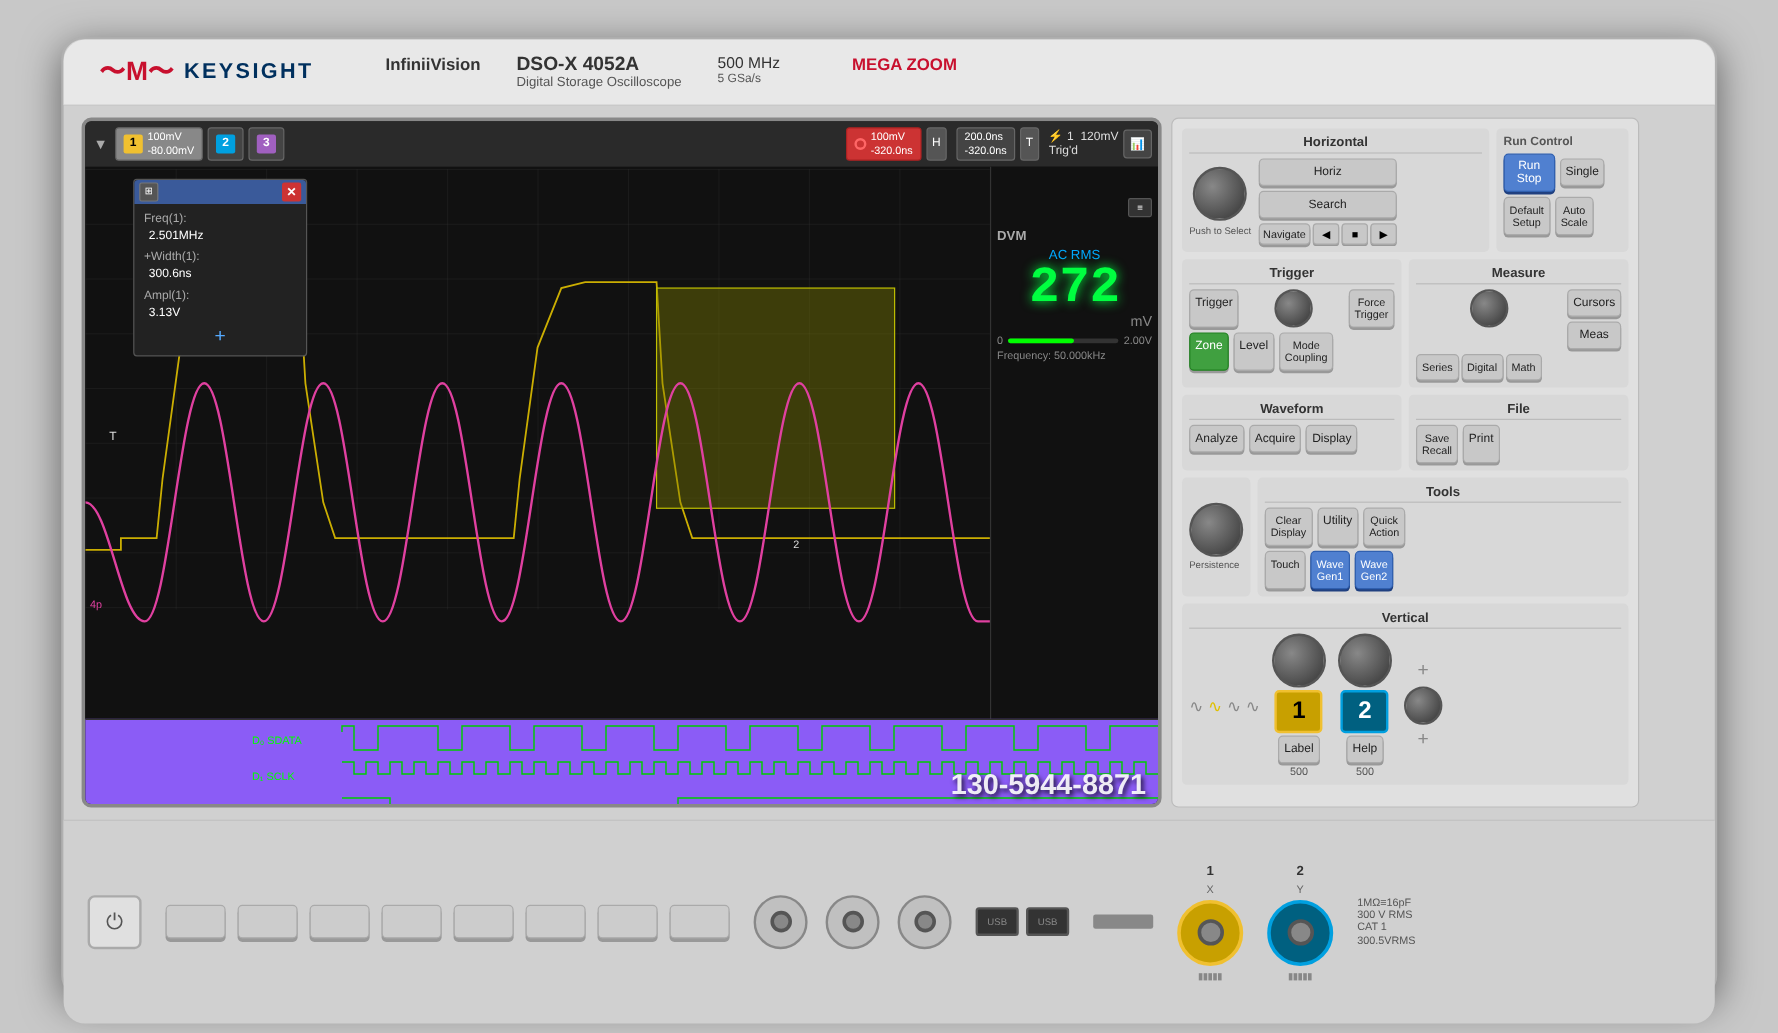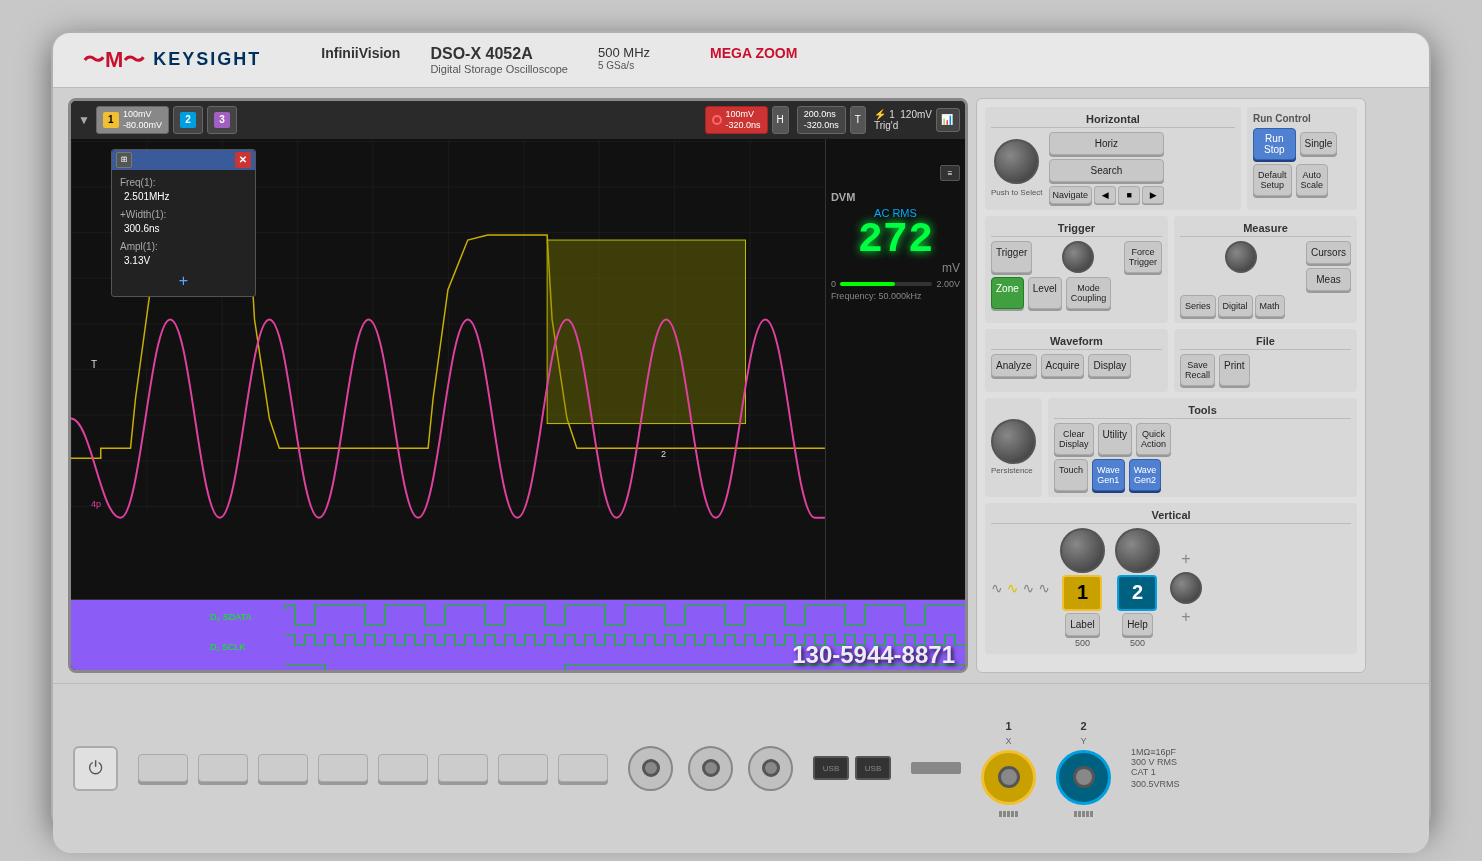--- a/index.html
+++ b/index.html
@@ -731,21 +731,21 @@
               <div class="meas-row">
                 <span class="meas-label">Ampl(1):</span><br>
                 <span class="meas-value">3.13V</span>
               </div>
               <div class="meas-plus">+</div>
             </div>
           </div>
 
           <div style="position:absolute;left:20px;top:220px;color:#ddd;font-size:10px">T</div>
 
-          <div style="position:absolute;left:20px;top:360px;color:#e040a0;font-size:9px">4p</div>
+          <div style="position:absolute;left:4px;top:360px;color:#e040a0;font-size:9px">4p</div>
 
           <div style="position:absolute;left:590px;top:310px;color:#ddd;font-size:9px">2</div>
         </div>
 
         <div class="waveform-right dvm-panel">
           <div class="dvm-header">
             <div class="dvm-title">DVM</div>
             <div class="dvm-icon">≡</div>
           </div>
           <div class="dvm-mode">AC RMS</div>

